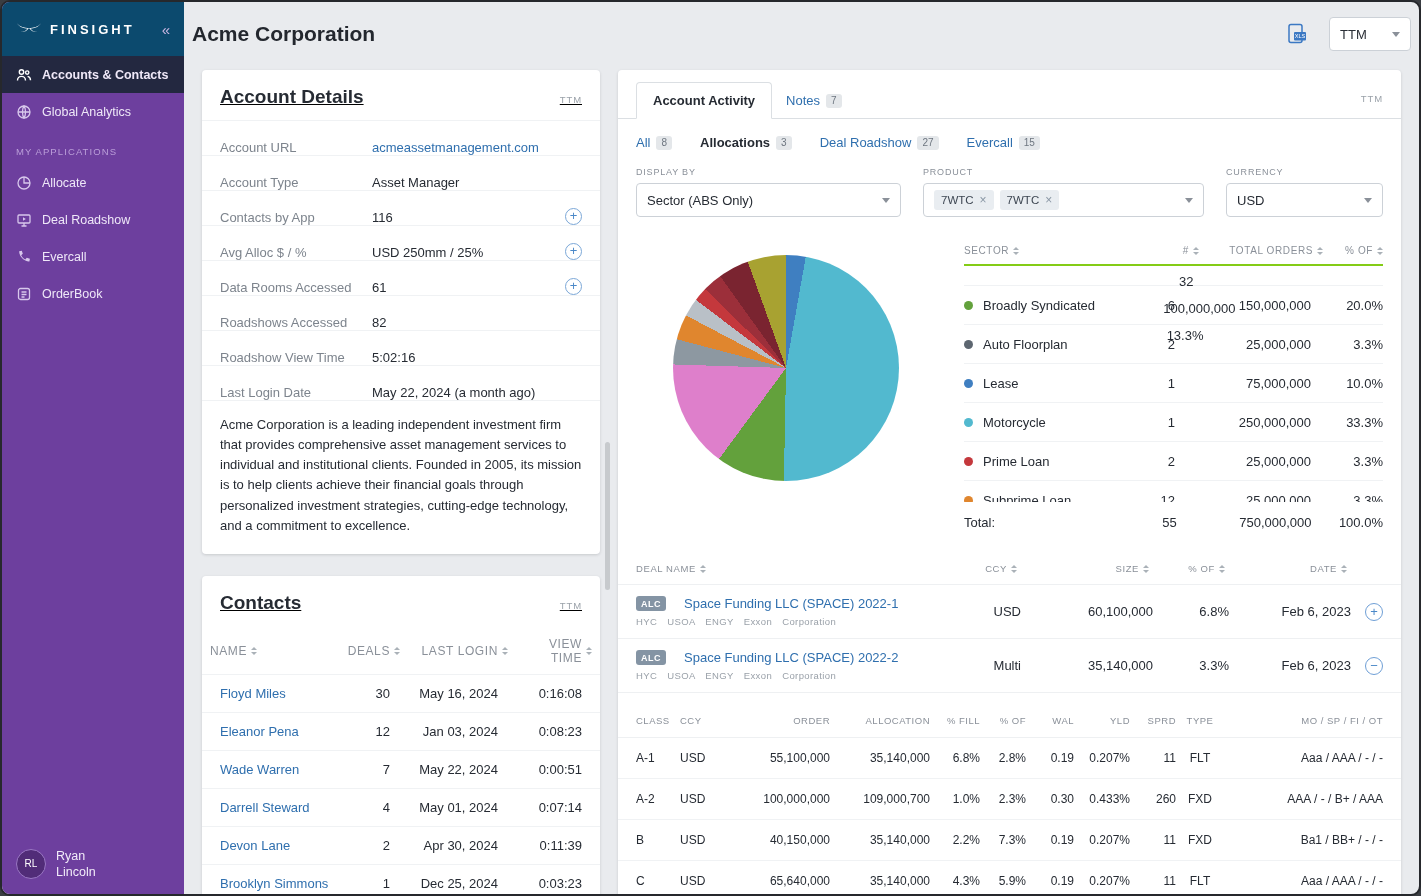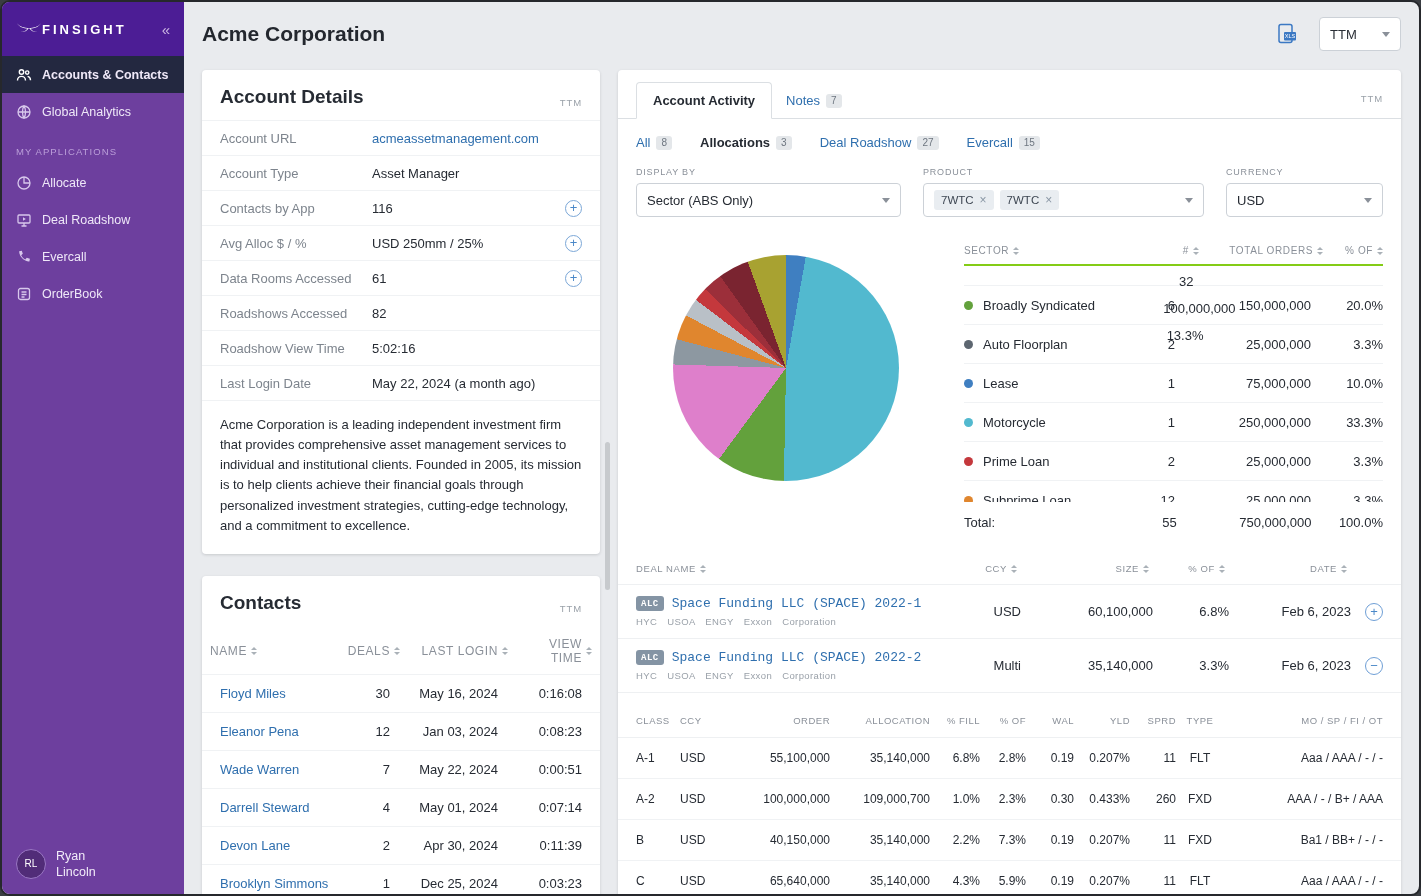--- a/index.html
+++ b/index.html
@@ -3,55 +3,55 @@
 <meta charset="utf-8">
 <style>
   * { margin:0; padding:0; box-sizing:border-box; }
   html,body { background:#3a3d42; }
   body { font-family:"Liberation Sans", sans-serif; }
   .page { width:1421px; height:896px; background:#e9ebee; display:flex; overflow:hidden;
           border-radius:10px; border:2px solid #26282c; position:relative; }
 
   
   .sidebar { width:182px; flex-shrink:0; background:#6d3f9e; color:#fff; display:flex; flex-direction:column; }
-  .logo-bar { height:54px; background:#4c1d95; display:flex; align-items:center; padding:0 14px; flex-shrink:0; }
+  .logo-bar { height:54px; background:#0c4a6e; display:flex; align-items:center; gap:8px; padding:0 14px; flex-shrink:0; }
   .brand-name { font-size:13px; font-weight:700; letter-spacing:3px; color:#fff; }
   .collapse { margin-left:auto; color:#cbb6e2; font-size:15px; cursor:default; }
   .nav-item { height:37px; display:flex; align-items:center; gap:10px; padding:0 14px; font-size:12.5px; color:#efe8f8; cursor:default; }
   .nav-item.active { background:#232840; font-weight:700; }
   .nicon { width:16px; height:16px; display:inline-flex; color:#d8c8ec; flex-shrink:0; }
   .nav-item.active .nicon { color:#fff; }
   .section-label { font-size:9.5px; letter-spacing:1.1px; color:#bb9fd9; margin:16px 14px 7px; }
   .side-user { margin-top:auto; padding:14px; display:flex; align-items:center; gap:10px; }
   .avatar { width:30px; height:30px; border-radius:50%; background:#512c78; border:1px solid #9a77c4;
             display:flex; align-items:center; justify-content:center; font-size:10px; color:#fff; flex-shrink:0; }
   .uname { font-size:12.5px; line-height:1.3; color:#f2ecf9; }
   .uname span { display:block; }
 
   
   .main { flex:1; min-width:0; display:flex; flex-direction:column; }
-  .top-bar { height:64px; display:flex; align-items:center; padding:0 18px; gap:20px; flex-shrink:0; }
+  .top-bar { height:64px; display:flex; align-items:center; padding:0 8px; gap:20px; flex-shrink:0; }
   .page-title { font-size:21px; font-weight:700; color:#23272e; margin-right:auto; }
   .xls-btn { display:flex; cursor:default; }
   .period-select { background:#fff; border:1px solid #ccd1d7; border-radius:4px; height:34px; width:82px;
                    display:flex; align-items:center; justify-content:space-between; padding:0 10px;
                    font-size:13px; color:#2a2f36; }
   .chev { width:0; height:0; border-left:4px solid transparent; border-right:4px solid transparent; border-top:5px solid #8a9099; }
 
   .content { display:flex; gap:18px; padding:4px 18px 18px; align-items:flex-start; }
   .left-col { width:398px; flex-shrink:0; display:flex; flex-direction:column; gap:22px; }
   .right-col { flex:1; min-width:0; }
   .card { background:#fff; border-radius:4px; box-shadow:0 1px 3px rgba(25,30,40,.16); }
 
-  .card-head { display:flex; justify-content:space-between; align-items:flex-end; padding:16px 18px 12px; }
+  .card-head { display:flex; justify-content:space-between; align-items:center; padding:16px 18px 12px;text-decoration:underline; }
   .card-title { font-size:19px; font-weight:600; color:#262b33; }
   .ttm-tag { font-size:9.5px; letter-spacing:.9px; color:#9aa1a9; margin-top:5px; }
 
   
-  .detail-row { display:flex; align-items:center; min-height:35px; padding:0 18px; border-top:1px solid #f0f2f4; font-size:13px; }
+  .detail-row { display:flex; align-items:flex-end; min-height:35px; padding:0 18px; border-top:1px solid #f0f2f4; font-size:13px; }
   .detail-label { width:152px; flex-shrink:0; color:#7d848d; }
   .detail-value { color:#262b33; }
   .detail-value.link { color:#2f6fae; cursor:pointer; }
   .plus-btn { margin-left:auto; width:17px; height:17px; border:1px solid #7ba7d7; border-radius:50%;
               color:#4a88c8; font-size:13px; line-height:14px; text-align:center; cursor:pointer; flex-shrink:0; }
   .card-desc { border-top:1px solid #f0f2f4; padding:14px 18px 18px; font-size:13px; line-height:1.55; color:#262b33; }
 
   
   .ctabs { display:flex; align-items:flex-end; padding:0 18px; border-bottom:1px solid #dbdfe3; }
   .ctab { padding:9px 18px; font-size:13px; cursor:pointer; }
@@ -111,21 +111,21 @@
 
   .deal-thead { display:flex; gap:14px; align-items:center; padding:16px 18px 10px; font-size:9.5px; letter-spacing:.6px; color:#8a9099; margin-top:4px; }
   .d-name { flex:1; min-width:0; }
   .d-ccy { width:58px; text-align:right; justify-content:flex-end; }
   .d-size { width:118px; text-align:right; justify-content:flex-end; }
   .d-pct { width:62px; text-align:right; justify-content:flex-end; }
   .d-date { width:108px; text-align:right; justify-content:flex-end; }
   .d-exp { width:22px; }
   .deal-row { display:flex; gap:14px; align-items:center; padding:11px 18px; border-top:1px solid #eef0f2; font-size:13px; color:#262b33; }
   .deal-main { flex:1; min-width:0; }
-  .deal-line1 { display:flex; align-items:flex-start; gap:8px;font-family:Liberation Mono, monospace; }
+  .deal-line1 { display:flex; align-items:flex-start; gap:18px; }
   .alc-badge { background:#8494a4; color:#fff; font-size:9px; font-weight:700; letter-spacing:.5px; padding:2.5px 5px; border-radius:3px; }
   .deal-name { color:#2f6fae; cursor:pointer; white-space:nowrap; overflow:hidden; }
   .deal-tags { font-size:9.5px; color:#9aa1a9; letter-spacing:.4px; word-spacing:7px; margin-top:5px; }
   .expand-btn { width:18px; height:18px; border:1px solid #6f9fd6; border-radius:50%; color:#4a88c8;
                 font-size:13px; line-height:15px; text-align:center; cursor:pointer; flex-shrink:0; }
 
   .alloc-grid { display:grid; grid-template-columns:44px 46px 104px 100px 50px 46px 48px 56px 46px 48px 1fr; align-items:center; padding:0 18px; }
   .alloc-head { font-size:9.5px; letter-spacing:.5px; color:#8a9099; border-top:1px solid #eef0f2; border-bottom:1px solid #eef0f2; padding-top:22px; padding-bottom:11px; }
   .alloc-row { font-size:12px; color:#262b33; border-bottom:1px solid #f0f2f4; padding-top:13px; padding-bottom:13px; }
   .ta-r { text-align:right; } .ta-c { text-align:center; }

